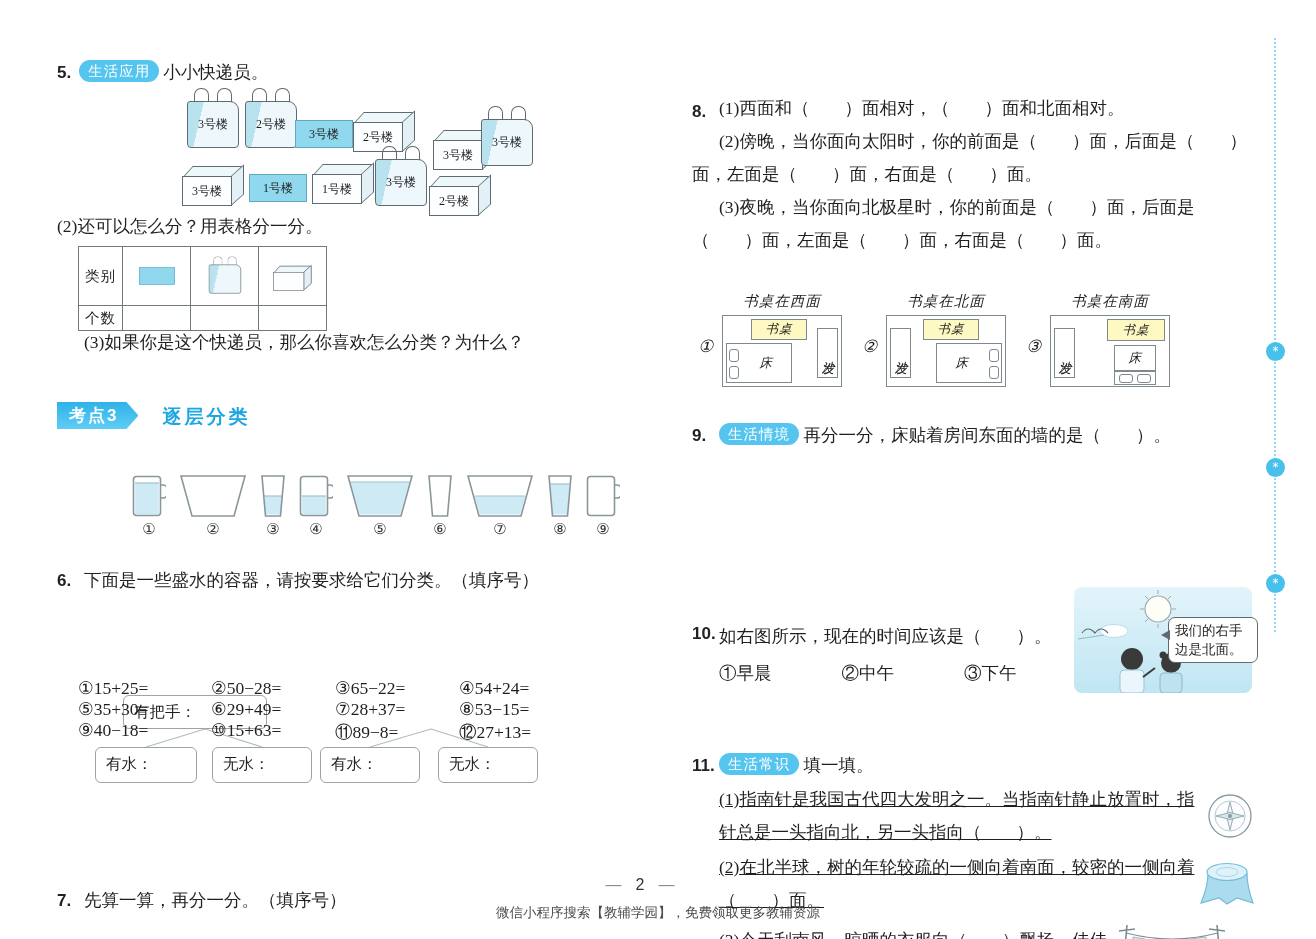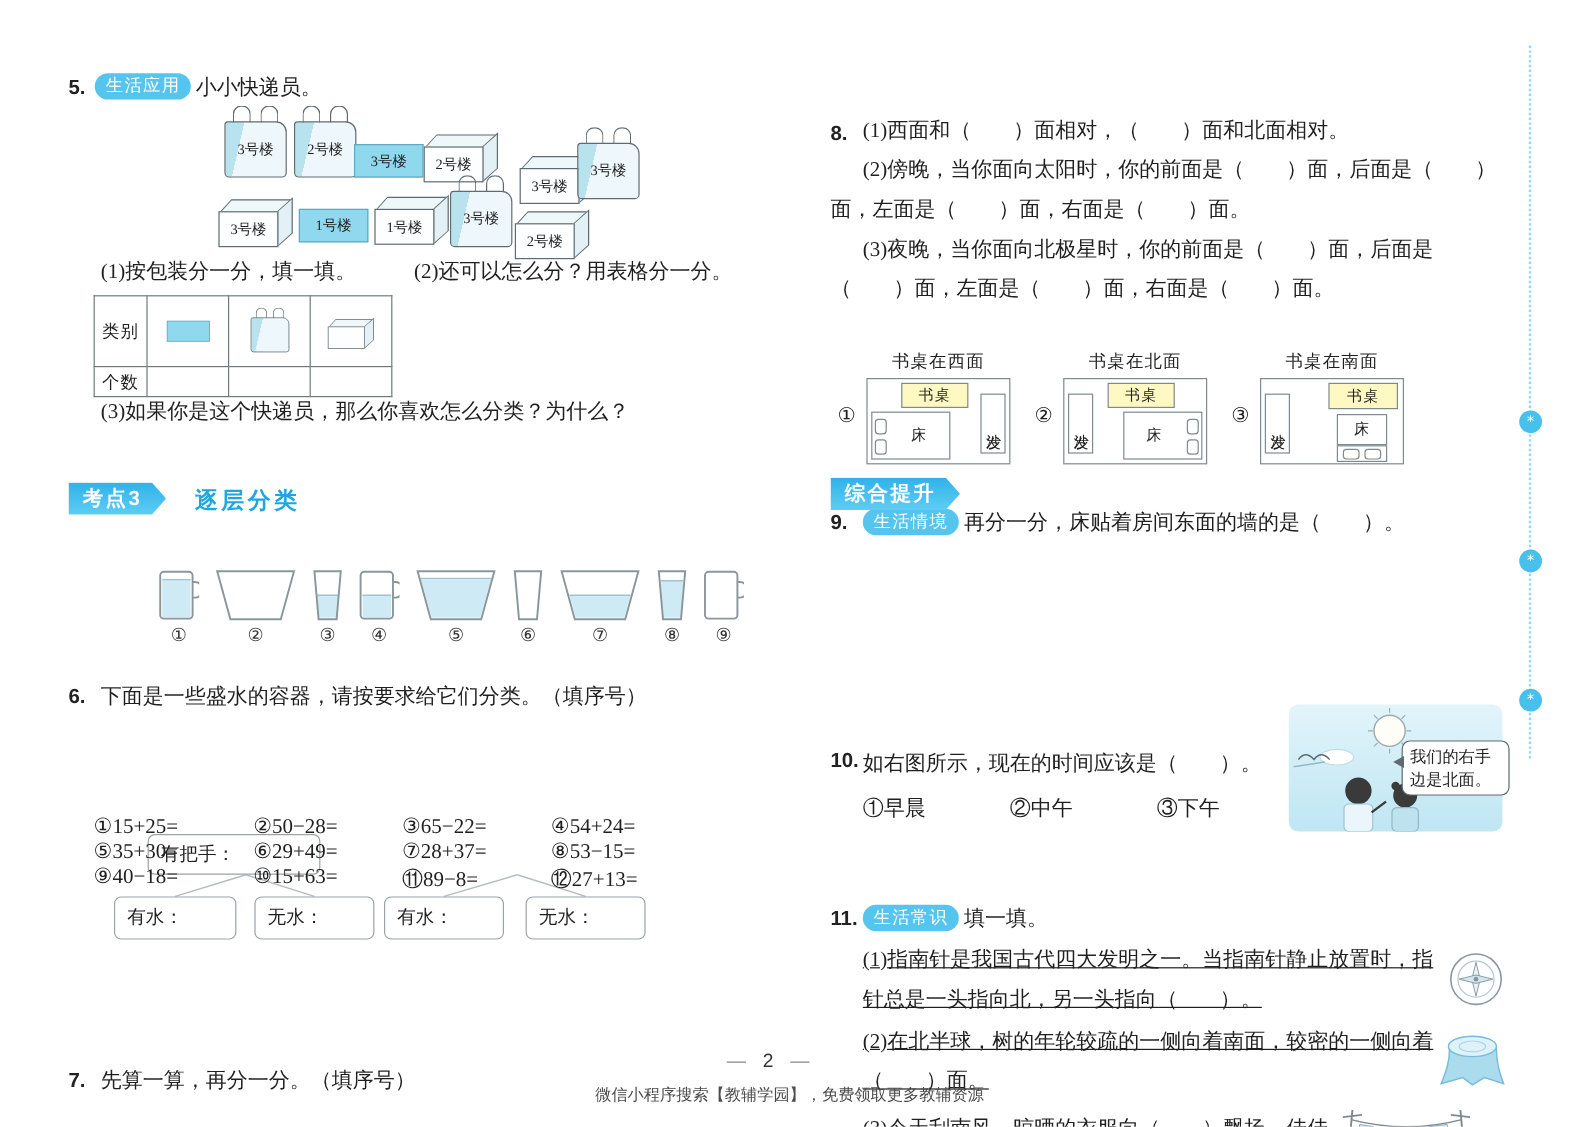--- a/index.html
+++ b/index.html
@@ -197,21 +197,20 @@
     <div class="item" style="left:372px;top:84px;">
       <div class="boxp">
           <span class="tp"></span>
           <span class="sd"></span>
           <span class="fr">2号楼</span>
         </div>
     </div>
   </div>
 
   <div class="blk txt" style="top:214px; display:flex;">
-    <span class="ind" style="width:288px;">(1)按包装分一分，填一填。</span>
     <span>(2)还可以怎么分？用表格分一分。</span>
   </div>
 
   <table class="t5" style="position:absolute; top:246px; left:21px;">
     <tbody>
         <tr class="r1">
       <td class="hc">类别</td>
       <td class="ic">
             <div class="env mini" style="margin:auto;"></div>
           </td>
@@ -370,21 +369,21 @@
   </div>
 
   <div class="blk qblock txt" style="top:258px;">
     <span class="qn">9.</span>
     <span class="ind" style="display:block;">
       <span class="pill">生活情境</span>
       <span>再分一分，床贴着房间东面的墙的是（　　）。</span>
     </span>
   </div>
 
-  <div class="blk rooms" style="top:292px;">
+  <div class="blk rooms" style="top:292px;font-style:italic;">
     <div class="roomg">
       <div class="rtitle">书桌在西面</div>
       <span class="rnum" style="top:44px;">①</span>
       <div class="room">
         <div class="furn desk" style="left:28px; top:3px; width:56px; height:21px;">书桌</div>
         <div class="furn sofa" style="right:3px; top:12px; width:21px; height:50px;">
             <span>沙发</span>
           </div>
         <div class="furn" style="left:3px; bottom:3px; width:66px; height:40px; padding-left:14px;">床</div>
         <span class="pillow" style="left:6px; bottom:24px; width:10px; height:13px;"></span>
@@ -414,23 +413,20 @@
         <div class="furn desk" style="right:4px; top:3px; width:58px; height:22px;">书桌</div>
         <div class="furn" style="right:13px; top:29px; width:42px; height:26px;">床</div>
         <div class="furn" style="right:13px; top:55px; width:42px; height:14px;">
           <span class="pillow" style="left:4px; top:2px; width:14px; height:9px;"></span>
           <span class="pillow" style="right:4px; top:2px; width:14px; height:9px;"></span>
         </div>
       </div>
     </div>
   </div>
 
-  <div class="blk" style="top:398px;">
-    <span class="kaodian">综合提升</span>
-  </div>
 
   <div class="blk qblock txt" style="top:432px;">
     <span class="qn">10.</span>
     <div class="ind" style="width:400px; line-height:30px;">如右图所示，现在的时间应该是（　　）。</div>
     <div class="opts" style="margin-top:10px; width:400px;">
       <span>①早晨</span>
       <span>②中午</span>
       <span>③下午</span>
     </div>
     <div class="scene">

